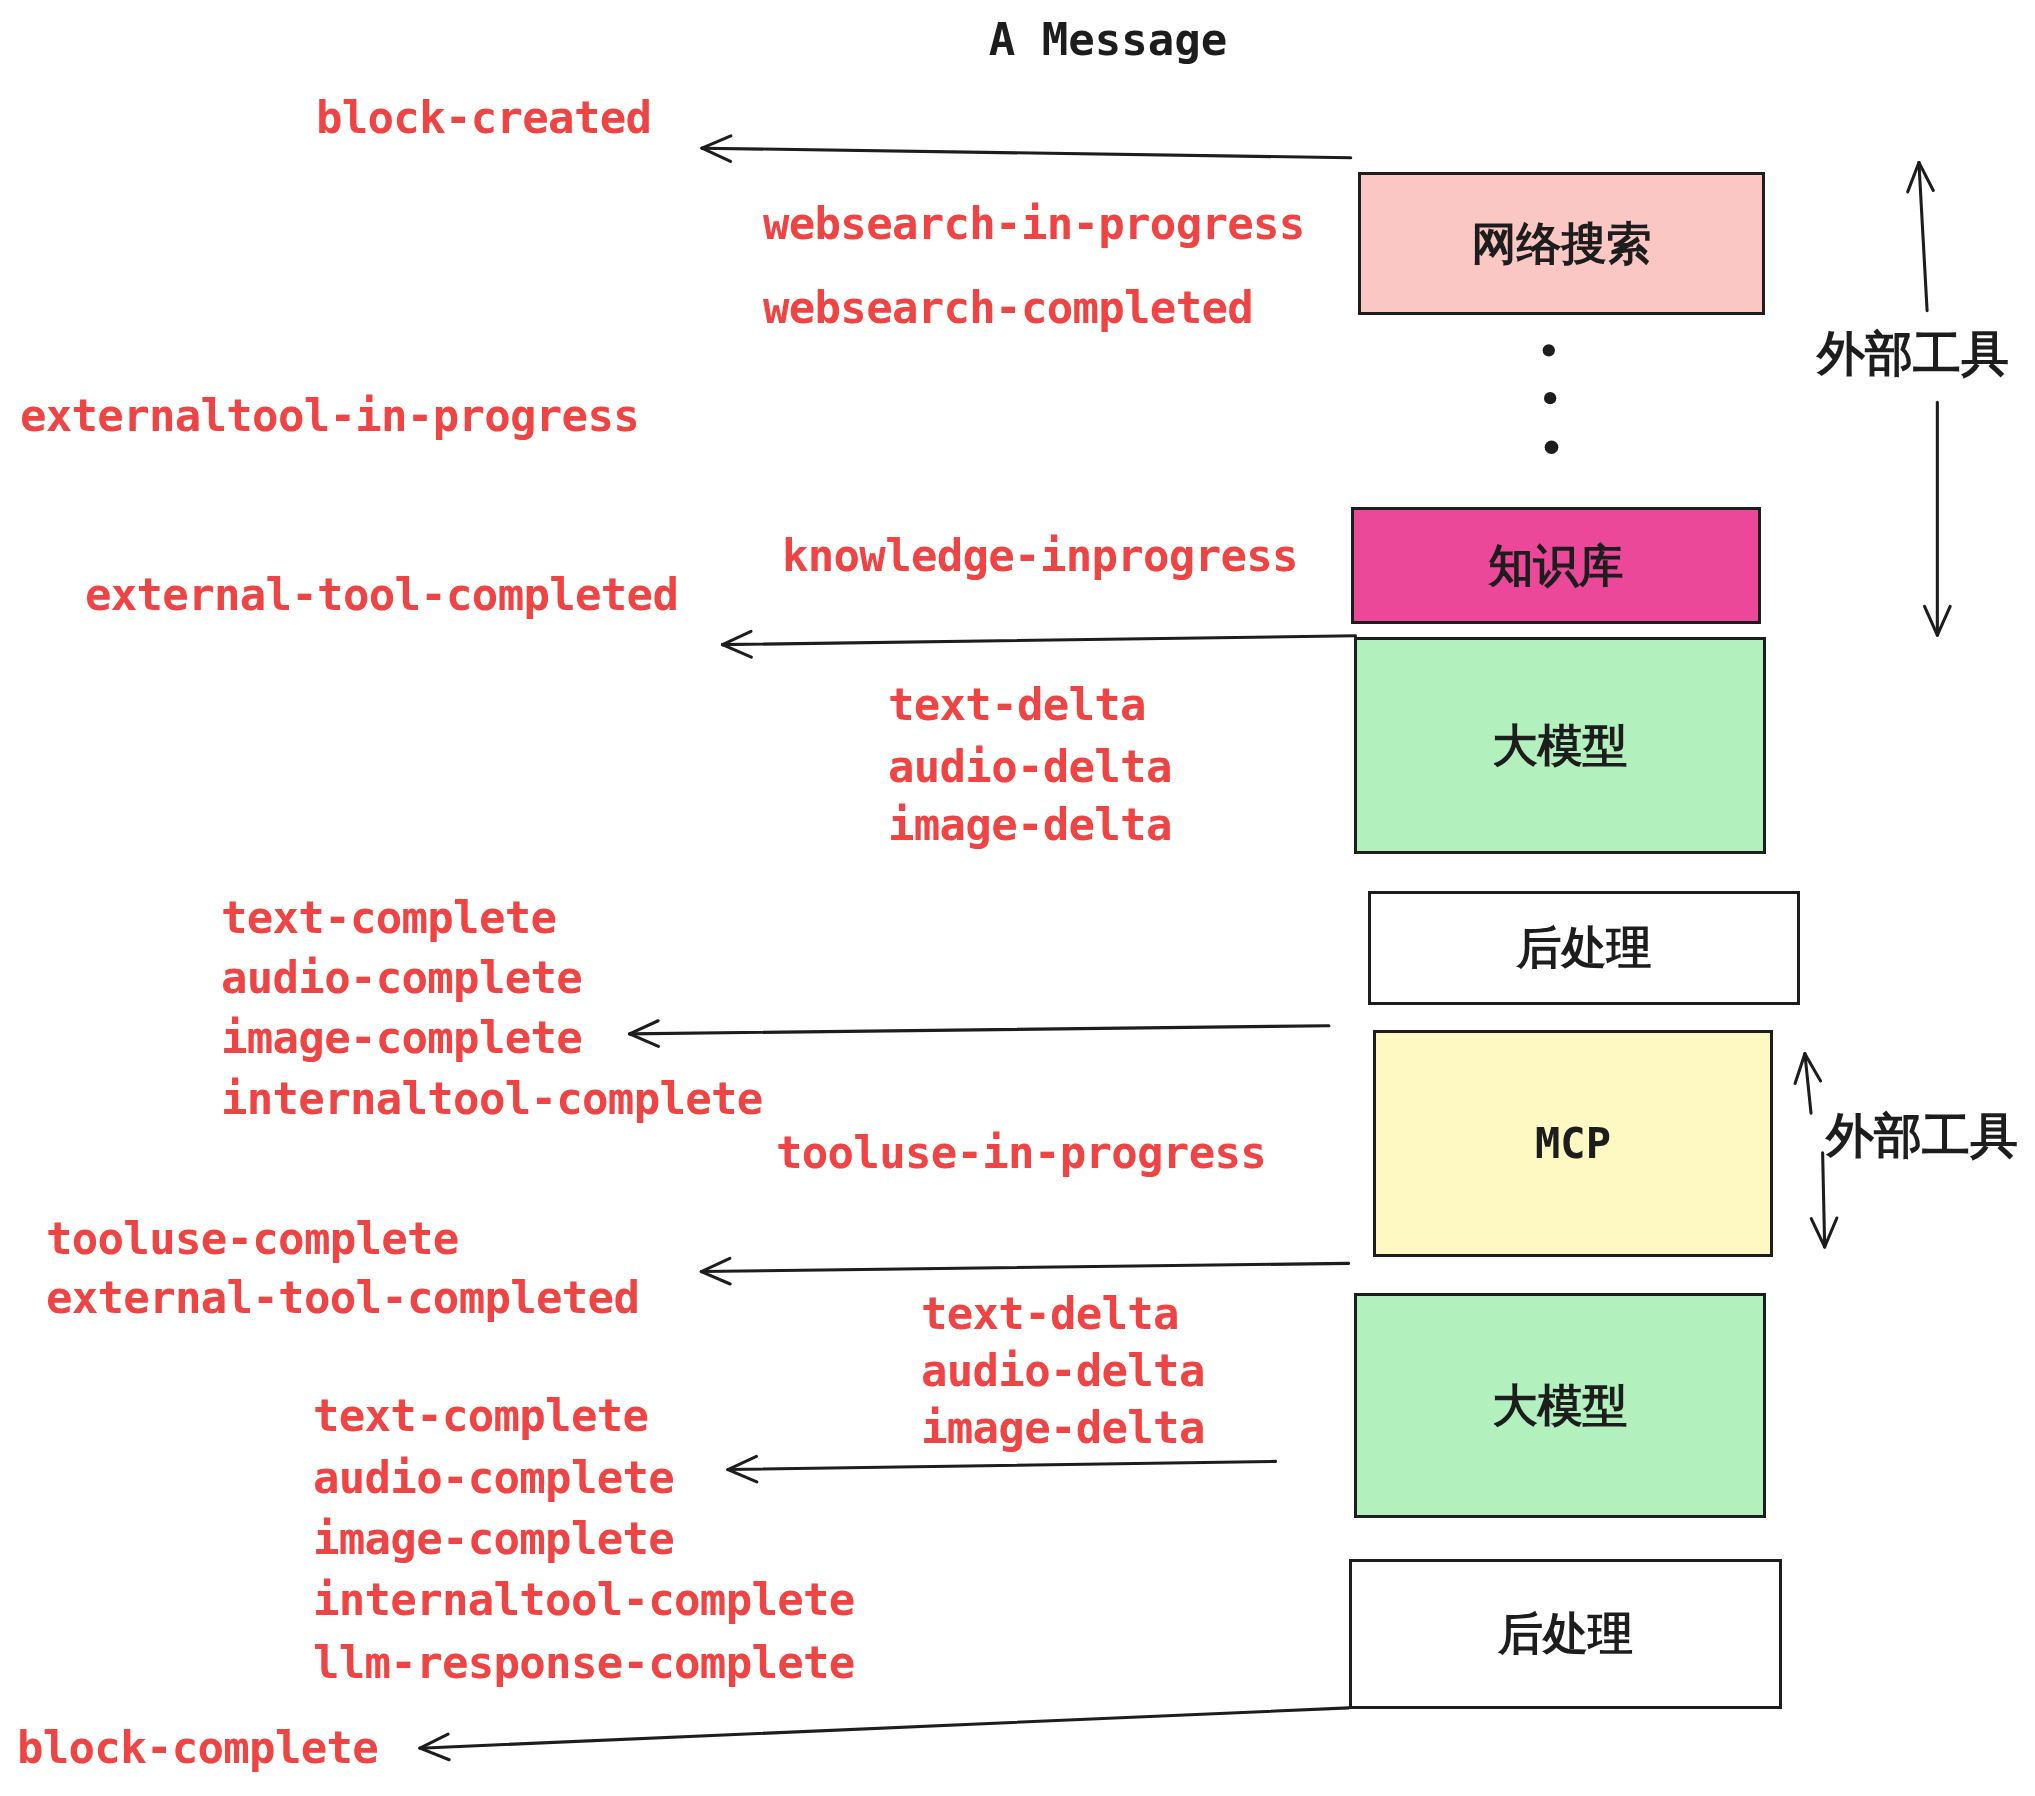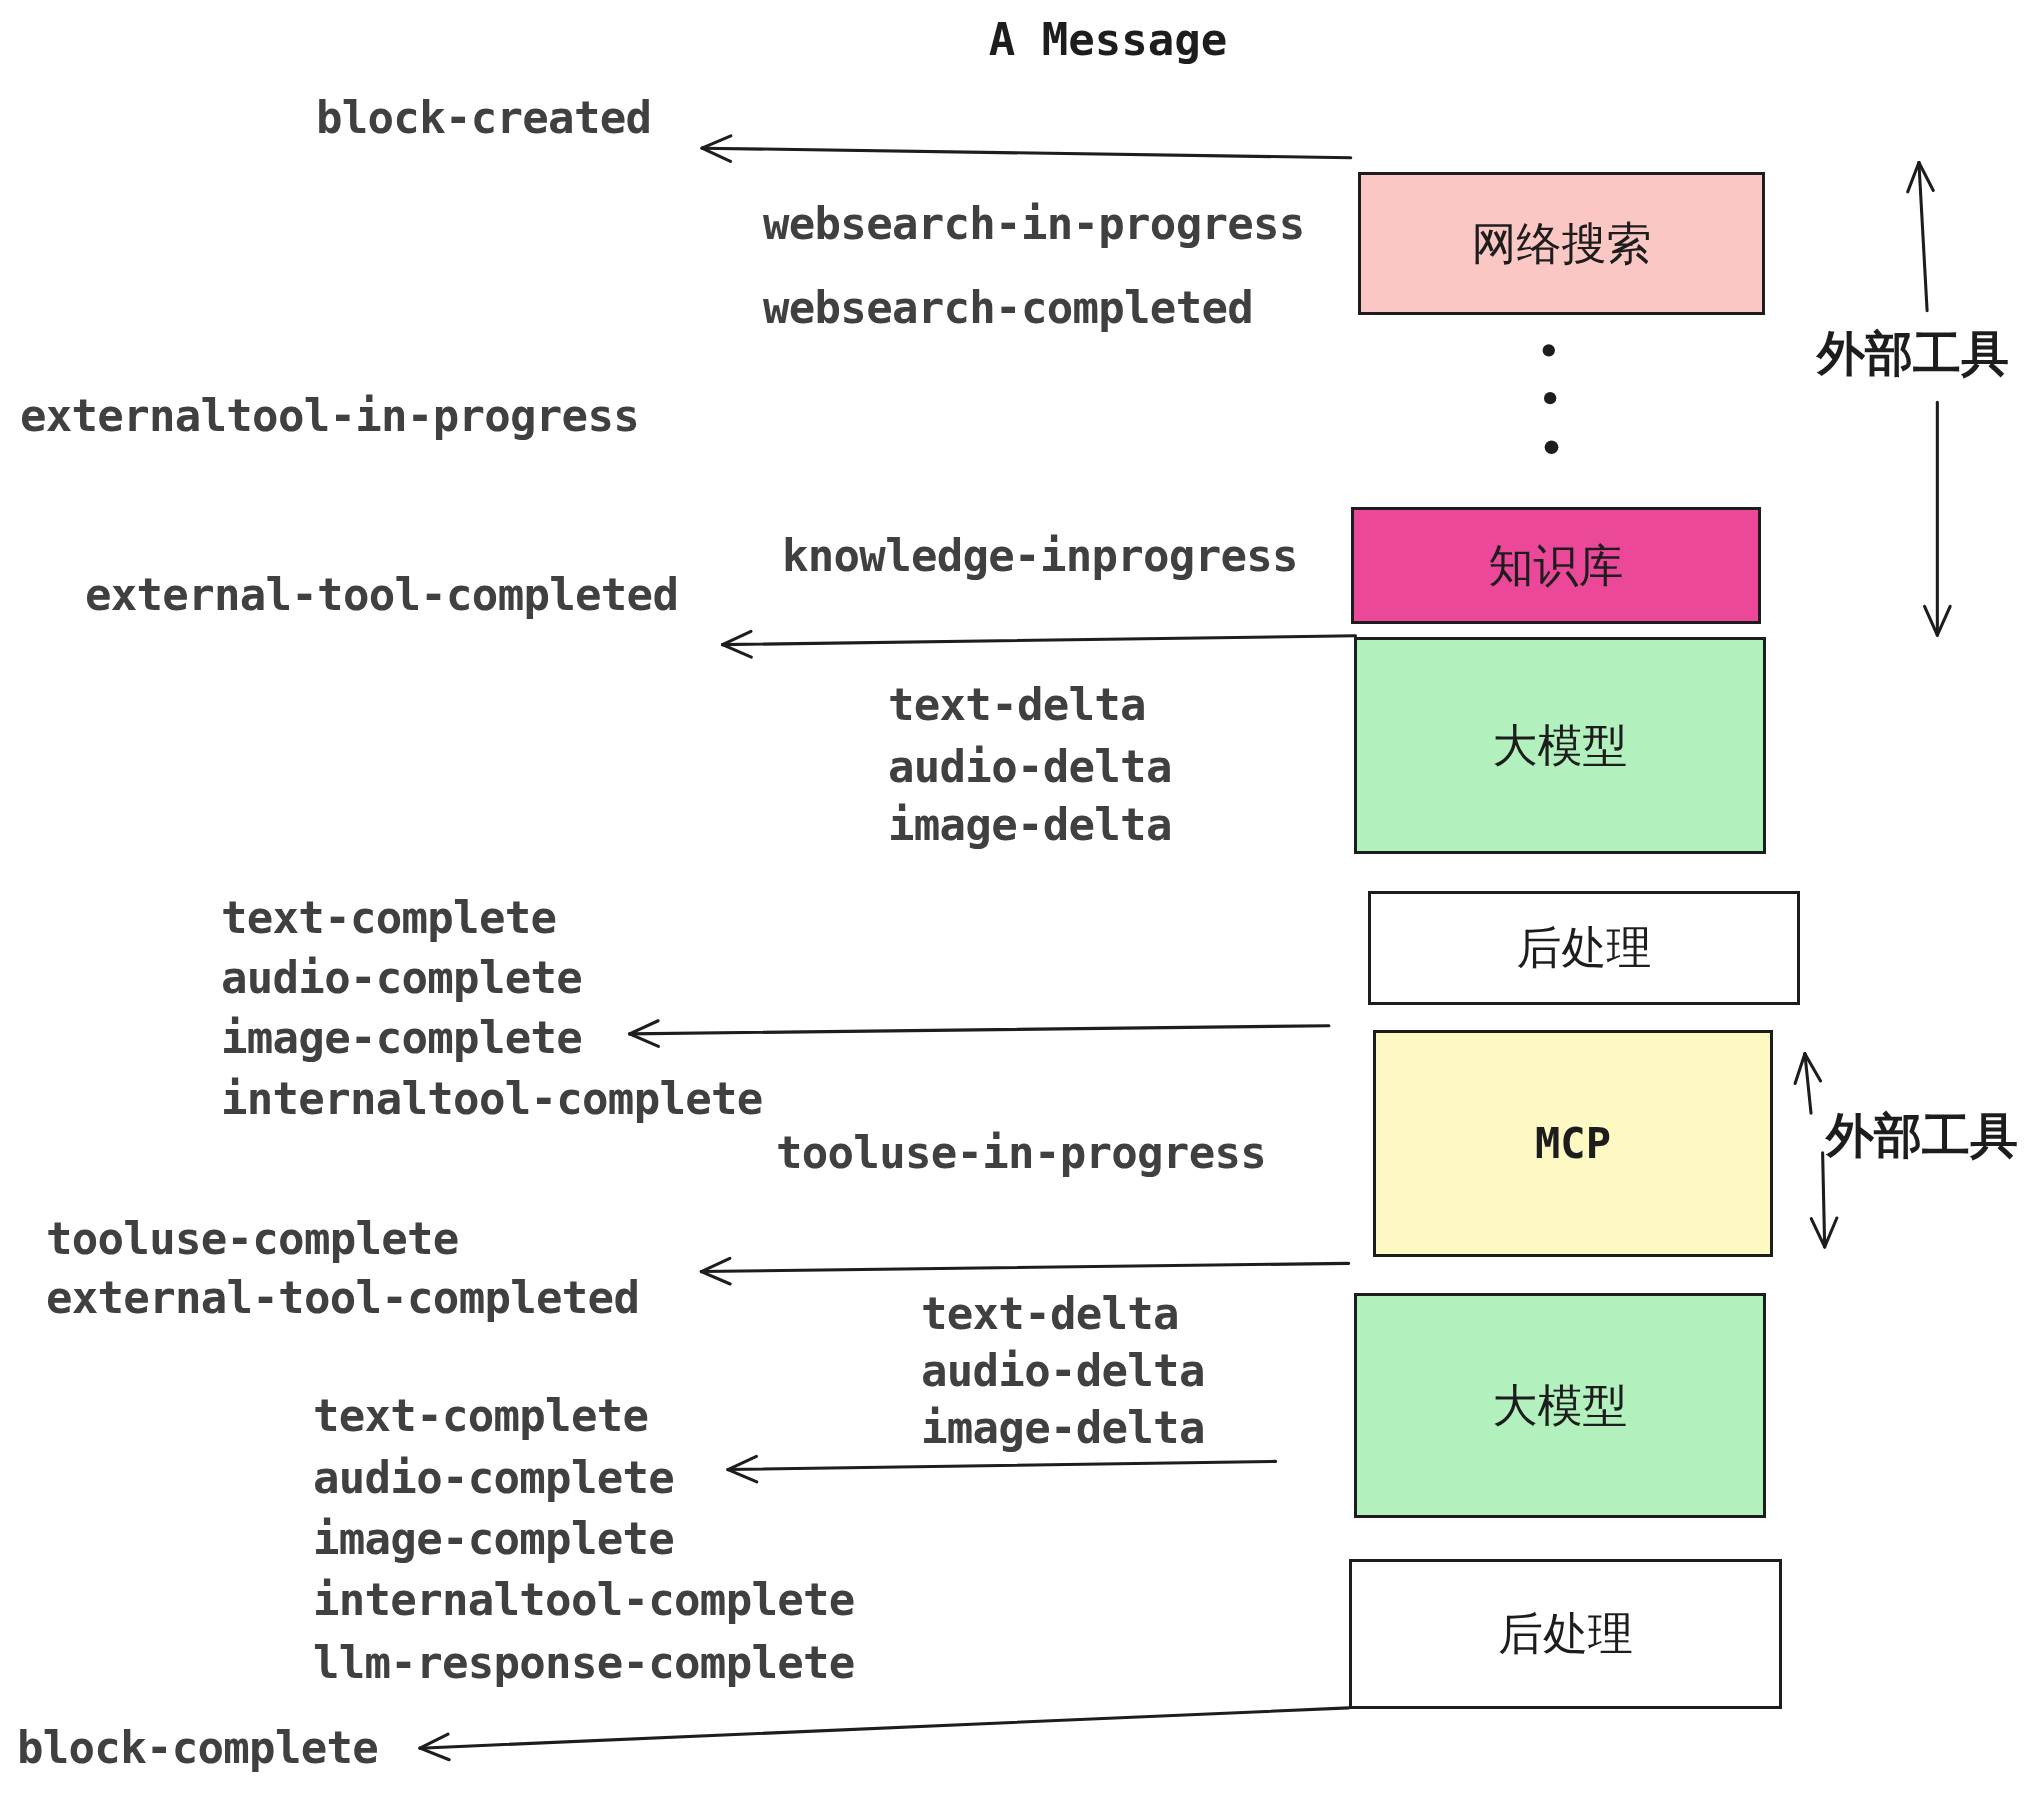--- a/index.html
+++ b/index.html
@@ -8,21 +8,21 @@
     width:2035px;
     height:1796px;
     background:#ffffff;
     overflow:hidden;
     font-family:"DejaVu Sans Mono",monospace;
   }
   .ev{
     position:absolute;
     transform:translateY(-50%);
     font:700 44px "DejaVu Sans Mono",monospace;
-    color:#404040;
+    color:#ef4444;
     white-space:nowrap;
     letter-spacing:-0.7px;
   }
   .title{
     position:absolute;
     transform:translate(-50%,-50%);
     font:700 44px "DejaVu Sans Mono",monospace;
     color:#1d1d1d;
     white-space:nowrap;
     margin-left:13px;
@@ -30,21 +30,21 @@
   .box{
     position:absolute;
     box-sizing:border-box;
     border:3.4px solid #1d1d1d;
     display:flex;
     align-items:center;
     justify-content:center;
   }
   .box span{
     font-size:45px;
-    font-weight:400;
+    font-weight:700;
     color:#1d1d1d;
     white-space:nowrap;
   }
   .cjk{ font-family:"Liberation Sans","DejaVu Sans",sans-serif; }
   .mono-label span{
     font:700 42px "DejaVu Sans Mono",monospace;
   }
   .side{
     position:absolute;
     transform:translateY(-50%);

